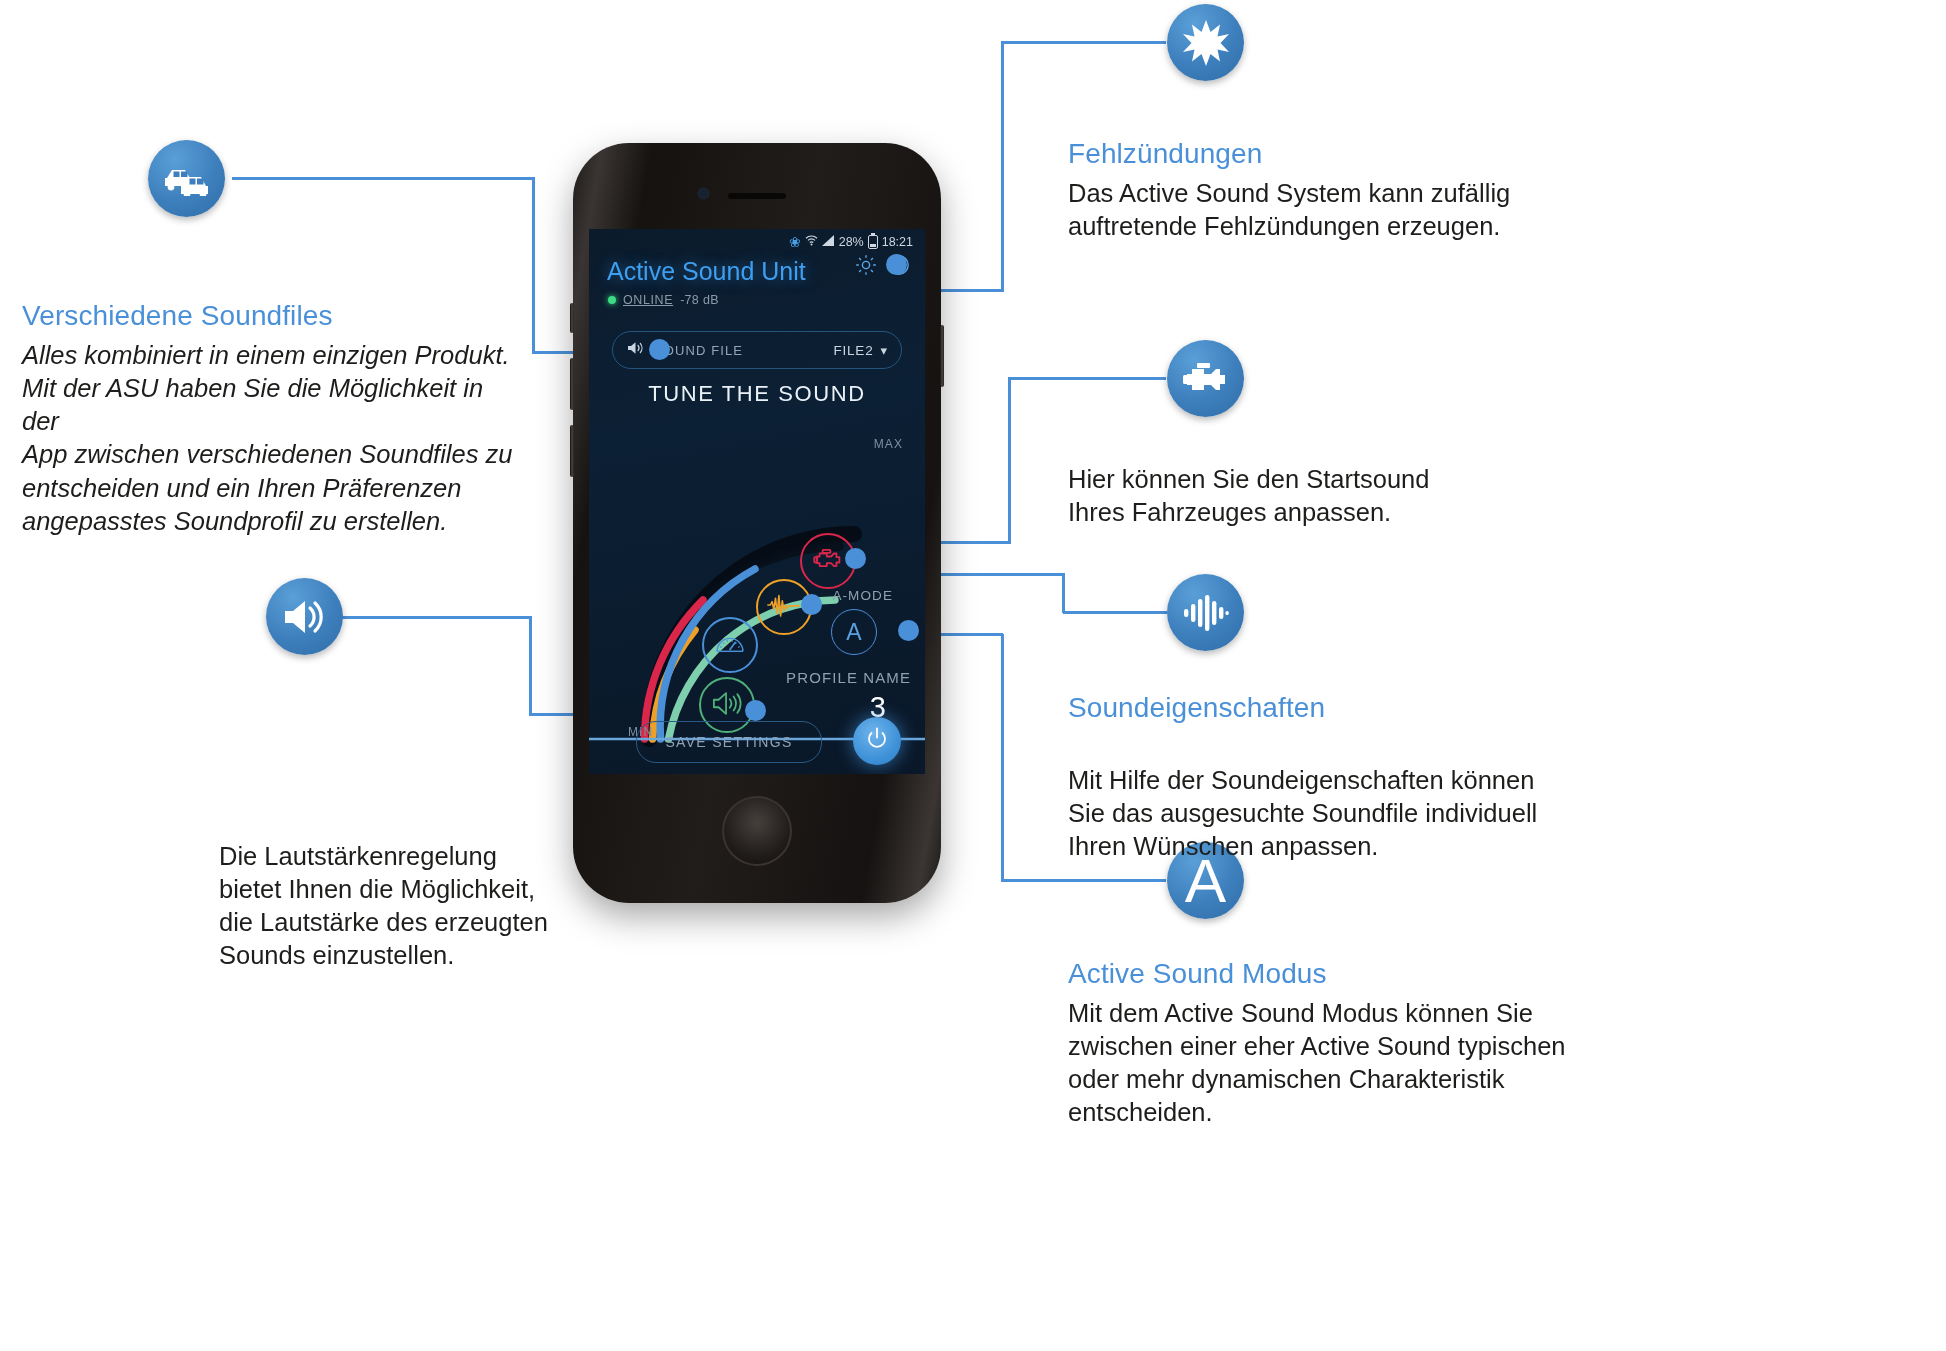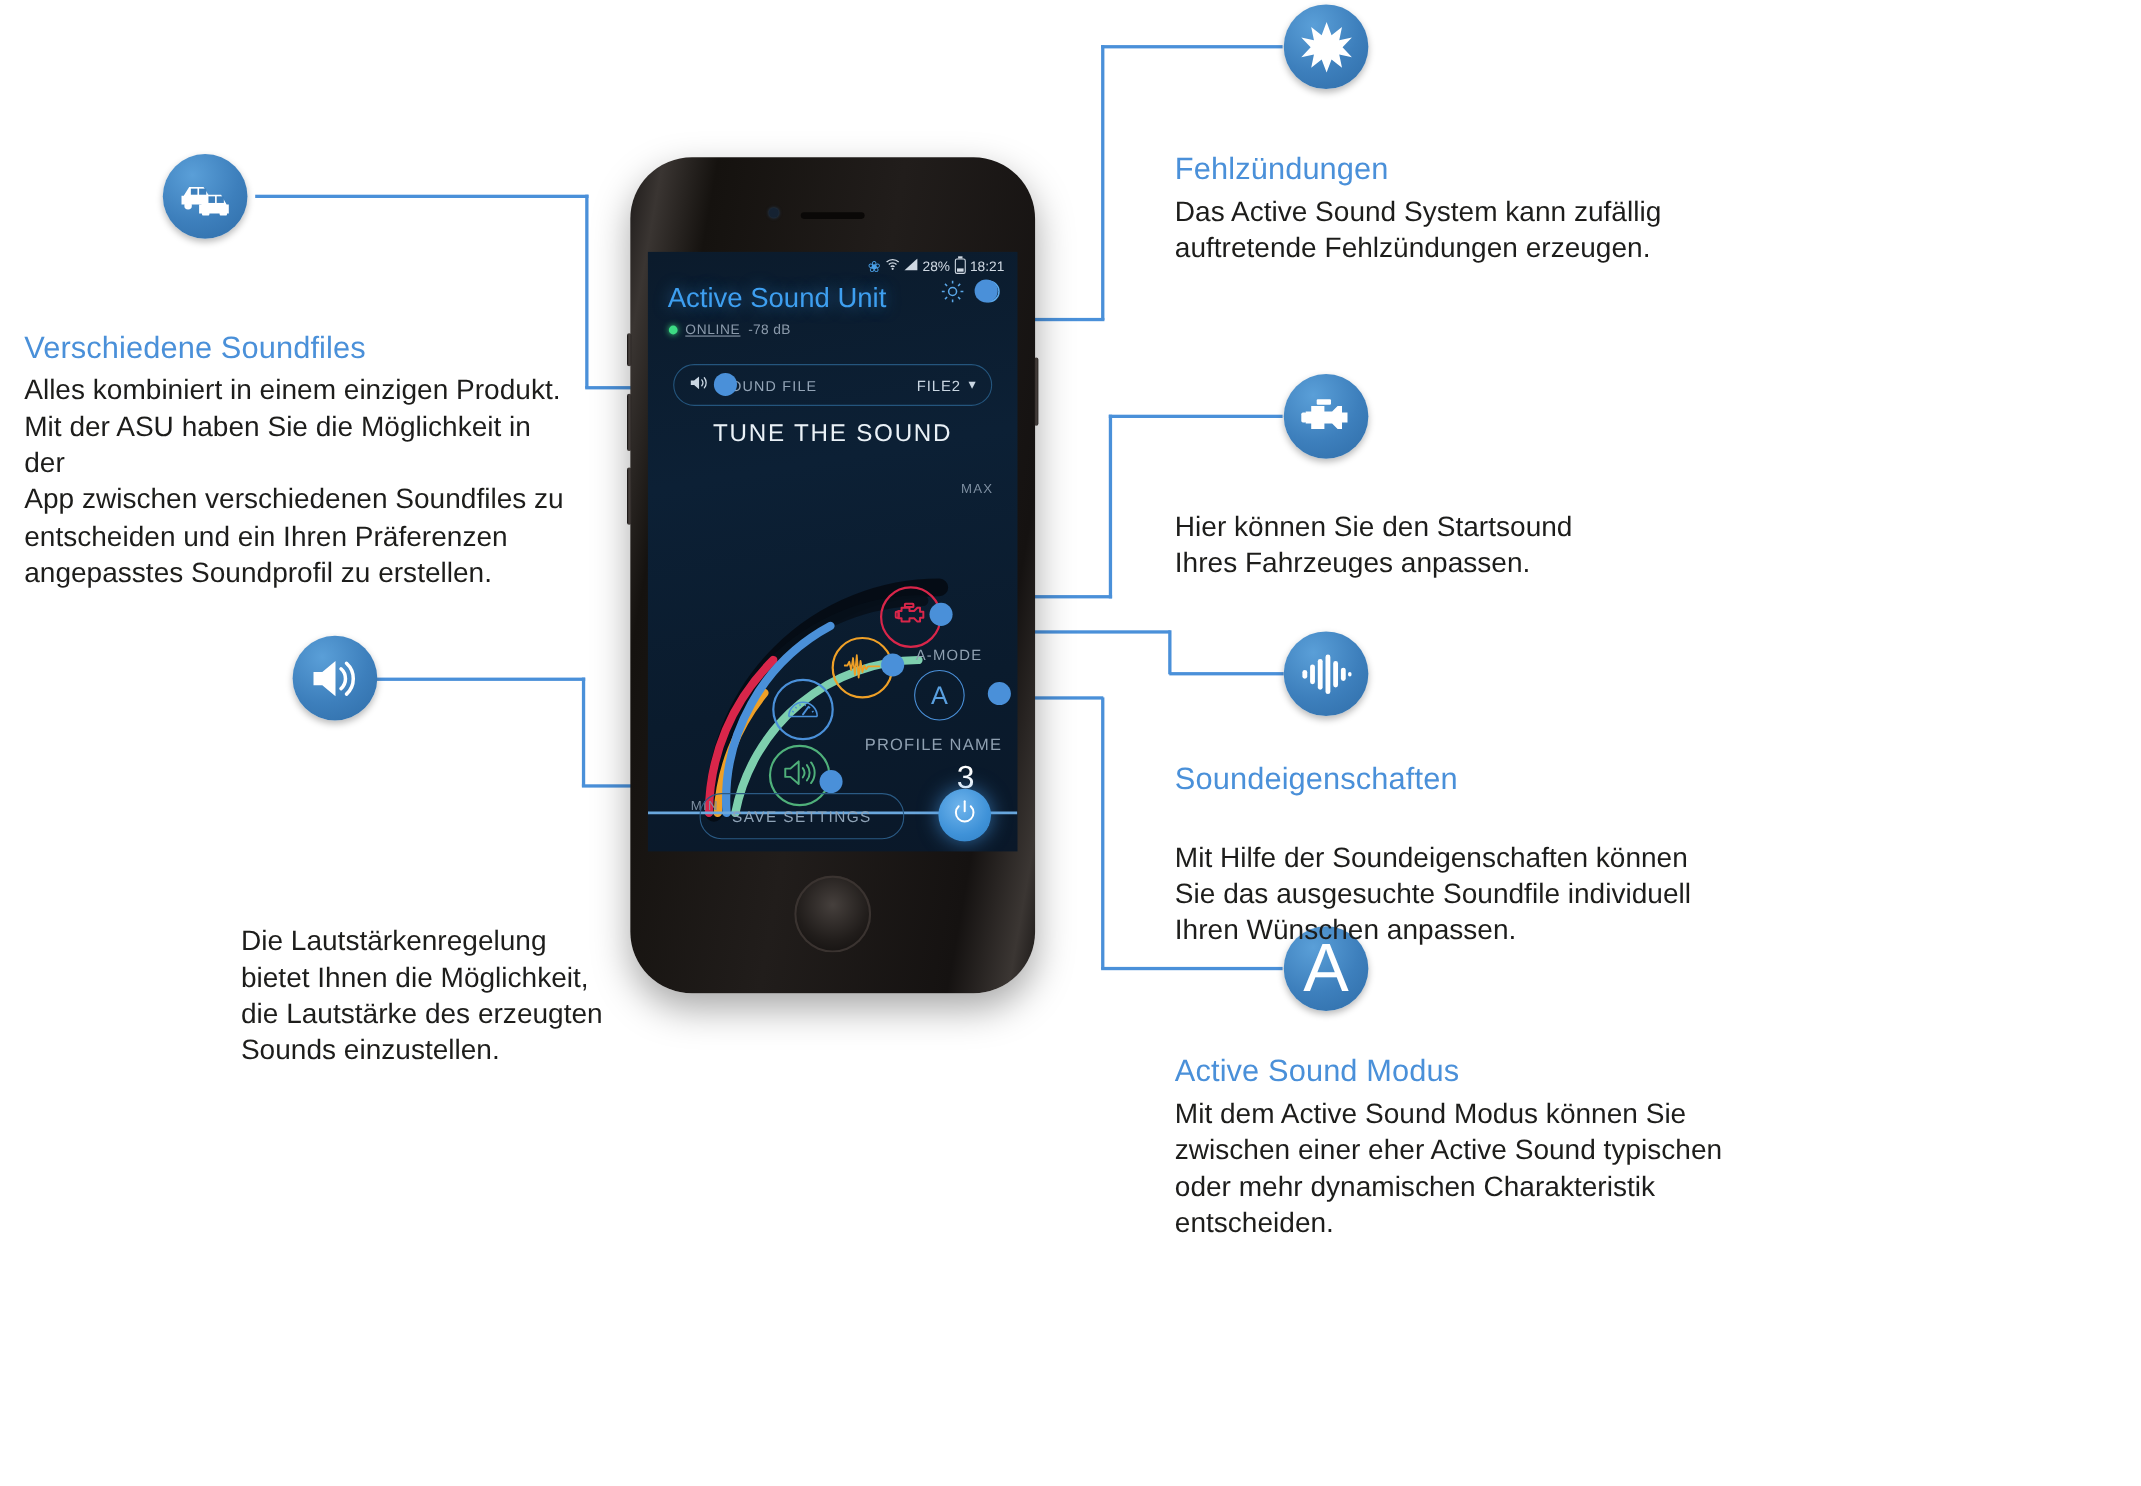--- a/index.html
+++ b/index.html
@@ -230,21 +230,21 @@
     </svg>
   </span>
 </div>
 
 <div class="badge" style="left:1167px;top:842px;width:77px;height:77px;">
   <span class="letterA">A</span>
 </div>
 
 <div class="callout" style="left:22px;top:300px;width:500px;">
   <h3>Verschiedene Soundfiles</h3>
-  <p style="white-space:pre-line;">Alles kombiniert in einem einzigen Produkt.
+  <p style="white-space:pre-line;font-style:italic;">Alles kombiniert in einem einzigen Produkt.
 Mit der ASU haben Sie die Möglichkeit in der
 App zwischen verschiedenen Soundfiles zu
 entscheiden und ein Ihren Präferenzen
 angepasstes Soundprofil zu erstellen.</p>
 </div>
 
 <div class="callout" style="left:219px;top:840px;width:420px;">
   <p style="white-space:pre-line;">Die Lautstärkenregelung
 bietet Ihnen die Möglichkeit,
 die Lautstärke des erzeugten

